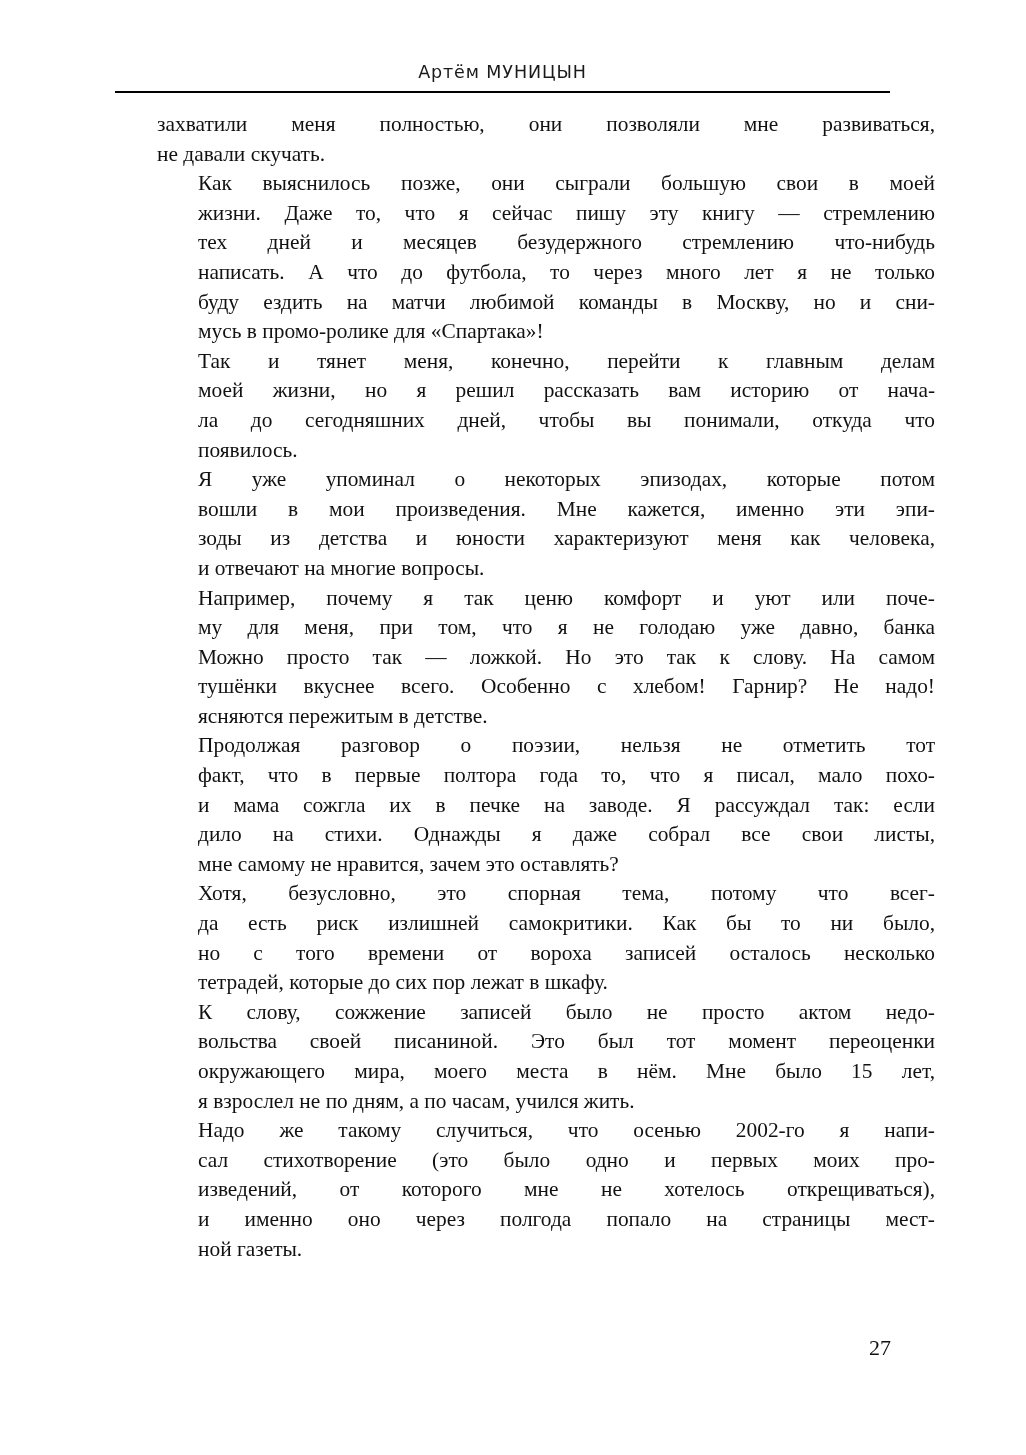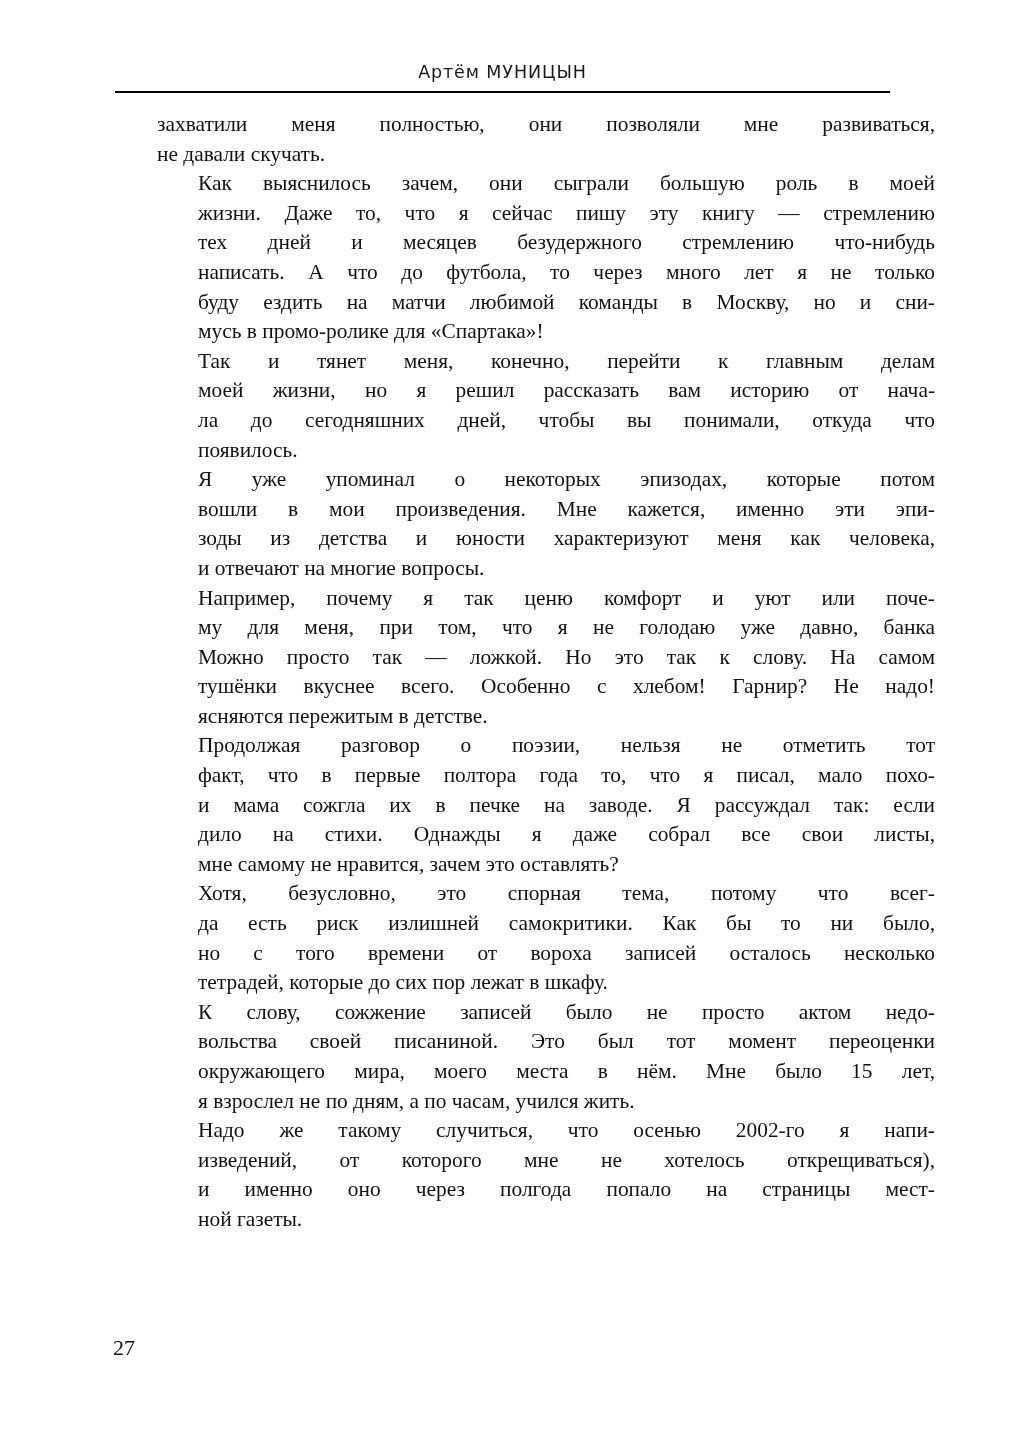--- a/index.html
+++ b/index.html
@@ -84,41 +84,41 @@
   .ln.indent {
     text-indent: 41px;
   }
 
   
   .folio {
     position: absolute;
     left: 113px;
     top: 1335px;
     width: 778px;
-    text-align: left;
+    text-align: right;
     font-size: 22px;
     color: #111111;
   }
 </style>
 </head>
 <body>
 
 <div class="page">
 
   <div class="running-head">Артём МУНИЦЫН</div>
 
   <div class="header-rule"></div>
 
   <div class="textblock">
       <div class="para">
         <span class="ln">захватили меня полностью, они позволяли мне развиваться,</span>
         <span class="ln last">не давали скучать.</span>
       </div>
       <div class="para indent">
-        <span class="ln indent">Как выяснилось зачем, они сыграли большую роль в моей</span>
+        <span class="ln indent">Как выяснилось позже, они сыграли большую свои в моей</span>
         <span class="ln">жизни. Даже то, что я сейчас пишу эту книгу — стремлению</span>
         <span class="ln">тех дней и месяцев безудержного стремлению что-нибудь</span>
         <span class="ln">написать. А что до футбола, то через много лет я не только</span>
         <span class="ln">буду ездить на матчи любимой команды в Москву, но и сни-</span>
         <span class="ln last">мусь в промо-ролике для «Спартака»!</span>
       </div>
       <div class="para indent">
         <span class="ln indent">Так и тянет меня, конечно, перейти к главным делам</span>
         <span class="ln">моей жизни, но я решил рассказать вам историю от нача-</span>
         <span class="ln">ла до сегодняшних дней, чтобы вы понимали, откуда что</span>
@@ -151,20 +151,21 @@
         <span class="ln last">тетрадей, которые до сих пор лежат в шкафу.</span>
       </div>
       <div class="para indent">
         <span class="ln indent">К слову, сожжение записей было не просто актом недо-</span>
         <span class="ln">вольства своей писаниной. Это был тот момент переоценки</span>
         <span class="ln">окружающего мира, моего места в нём. Мне было 15 лет,</span>
         <span class="ln last">я взрослел не по дням, а по часам, учился жить.</span>
       </div>
       <div class="para indent">
         <span class="ln indent">Надо же такому случиться, что осенью 2002-го я напи-</span>
+        <span class="ln">сал стихотворение (это было одно и первых моих про-</span>
         <span class="ln">изведений, от которого мне не хотелось открещиваться),</span>
         <span class="ln">и именно оно через полгода попало на страницы мест-</span>
         <span class="ln last">ной газеты.</span>
       </div>
     </div>
 
   <div class="folio">27</div>
 
 </div>
 

